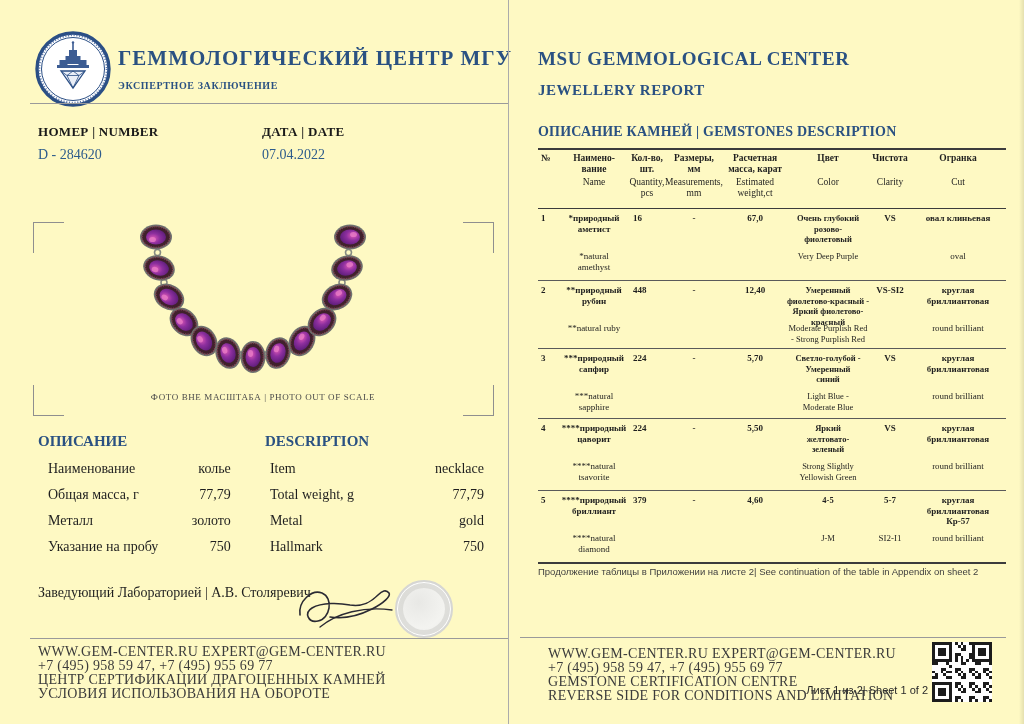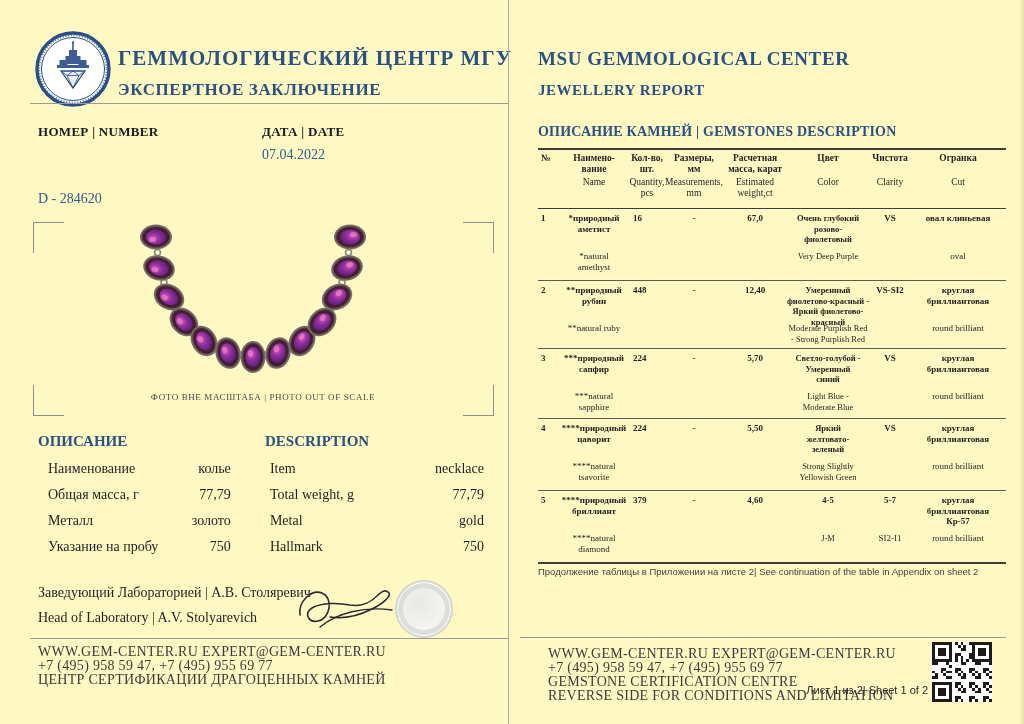--- a/index.html
+++ b/index.html
@@ -5,21 +5,21 @@
   html,body{margin:0;padding:0;}
   body{width:1024px;height:724px;background:#e9e9e9;font-family:"Liberation Serif","DejaVu Serif",serif;}
   #page{position:relative;width:1024px;height:724px;background:#fef9c3;overflow:hidden;color:#1f1f1f;}
   .abs{position:absolute;}
   .blue{color:#2a5182;}
   .valblue{color:#2d5c8c;}
   .pre{white-space:pre-line;}
   .hline{position:absolute;height:0;border-top:1px solid #9a9a9a;}
   
   .org-title{left:118px;top:46px;font-size:21px;font-weight:700;letter-spacing:1px;}
-  .org-sub{left:118px;top:80px;font-size:17px;font-weight:700;letter-spacing:0.6px;}
+  .org-sub{left:118px;top:80px;font-size:10px;font-weight:700;letter-spacing:0.6px;}
   .fieldlabel{font-size:13px;font-weight:700;letter-spacing:0.3px;color:#1a1a1a;}
   .fieldvalue{font-size:14px;}
   .cropmark{position:absolute;width:30px;height:30px;}
   .cm-tl{border-left:1px solid #8f8f8f;border-top:1px solid #8f8f8f;}
   .cm-tr{border-right:1px solid #8f8f8f;border-top:1px solid #8f8f8f;}
   .cm-bl{border-left:1px solid #8f8f8f;border-bottom:1px solid #8f8f8f;}
   .cm-br{border-right:1px solid #8f8f8f;border-bottom:1px solid #8f8f8f;}
   .caption{left:33px;top:392px;width:460px;text-align:center;font-size:9px;letter-spacing:0.6px;color:#4a4a4a;}
   .desc-title{font-size:15px;font-weight:700;}
   .desc-rows{left:38px;top:456px;width:446px;font-size:14px;}
@@ -83,21 +83,21 @@
     <path d="M27 41 L33 45.5 L45 45.5 L51 41 M33 45.5 L39 58 M45 45.5 L39 58 M39 41 L33 45.5 M39 41 L45 45.5" stroke="#2b4f85" stroke-width="0.8" fill="none"></path>
   </svg>
 
   <div class="abs org-title blue">ГЕММОЛОГИЧЕСКИЙ ЦЕНТР МГУ</div>
   <div class="abs org-sub blue">ЭКСПЕРТНОЕ ЗАКЛЮЧЕНИЕ</div>
 
   <div class="hline" style="left:30px;top:103px;width:478px;"></div>
 
   <div class="abs fieldlabel" style="left:38px;top:124px;">НОМЕР | NUMBER</div>
   <div class="abs fieldlabel" style="left:262px;top:124px;">ДАТА | DATE</div>
-  <div class="abs fieldvalue valblue" style="left:38px;top:147px;margin-top:44px;">D - 284620</div>
+  <div class="abs fieldvalue valblue" style="left:38px;top:147px;">D - 284620</div>
   <div class="abs fieldvalue valblue" style="left:262px;top:147px;">07.04.2022</div>
 
   <div class="cropmark cm-tl" style="left:33px;top:222px;"></div>
   <div class="cropmark cm-tr" style="left:463px;top:222px;"></div>
   <div class="cropmark cm-bl" style="left:33px;top:385px;"></div>
   <div class="cropmark cm-br" style="left:463px;top:385px;"></div>
 
   <svg class="abs" style="left:140px;top:215px;" width="226" height="178" viewBox="0 0 226 178">
     <defs>
       <radialGradient id="gemg" cx="40%" cy="35%" r="75%">
@@ -172,35 +172,35 @@
     <div class="desc-row">
       <span class="dr-lru">Указание на пробу</span>
       <span class="dr-vru">750</span>
       <span class="dr-sp"></span>
       <span class="dr-len">Hallmark</span>
       <span class="dr-ven">750</span>
     </div>
   </div>
 
   <div class="abs sig-line" style="left:38px;top:585px;">Заведующий Лабораторией  | А.В. Столяревич</div>
-  <div class="abs sig-line" style="left:38px;top:610px;">Head of Laboratory  | A.V. Stolyarevich</div>
 
   <svg class="abs" style="left:292px;top:575px;" width="105" height="62" viewBox="0 0 105 62">
     <path d="M8 40 C6 26 20 14 30 18 C42 23 38 44 26 46 C16 48 12 38 20 33 C30 27 48 28 58 30 C70 32 78 28 86 20 C90 16 94 14 97 18 C99 21 92 28 80 34 C66 41 50 44 38 42" stroke="#2a2a33" stroke-width="1.6" fill="none" stroke-linecap="round"></path>
     <path d="M28 52 C45 38 72 31 100 35" stroke="#2a2a33" stroke-width="1.3" fill="none" stroke-linecap="round"></path>
   </svg>
 
   <div class="seal"></div>
 
   <div class="hline" style="left:30px;top:638px;width:478px;"></div>
 
   <div class="abs footer-block" style="left:38px;top:645px;">
     <div>WWW.GEM-CENTER.RU EXPERT@GEM-CENTER.RU</div>
     <div>+7 (495) 958 59 47, +7 (495) 955 69 77</div>
     <div>ЦЕНТР СЕРТИФИКАЦИИ ДРАГОЦЕННЫХ КАМНЕЙ</div>
+    <div>УСЛОВИЯ ИСПОЛЬЗОВАНИЯ НА ОБОРОТЕ</div>
   </div>
 
   <div class="divider"></div>
 
   <div class="abs r-title blue">MSU GEMMOLOGICAL CENTER</div>
   <div class="abs r-sub blue">JEWELLERY REPORT</div>
   <div class="abs r-section blue">ОПИСАНИЕ КАМНЕЙ | GEMSTONES DESCRIPTION</div>
 
   <div class="gtable">
 

